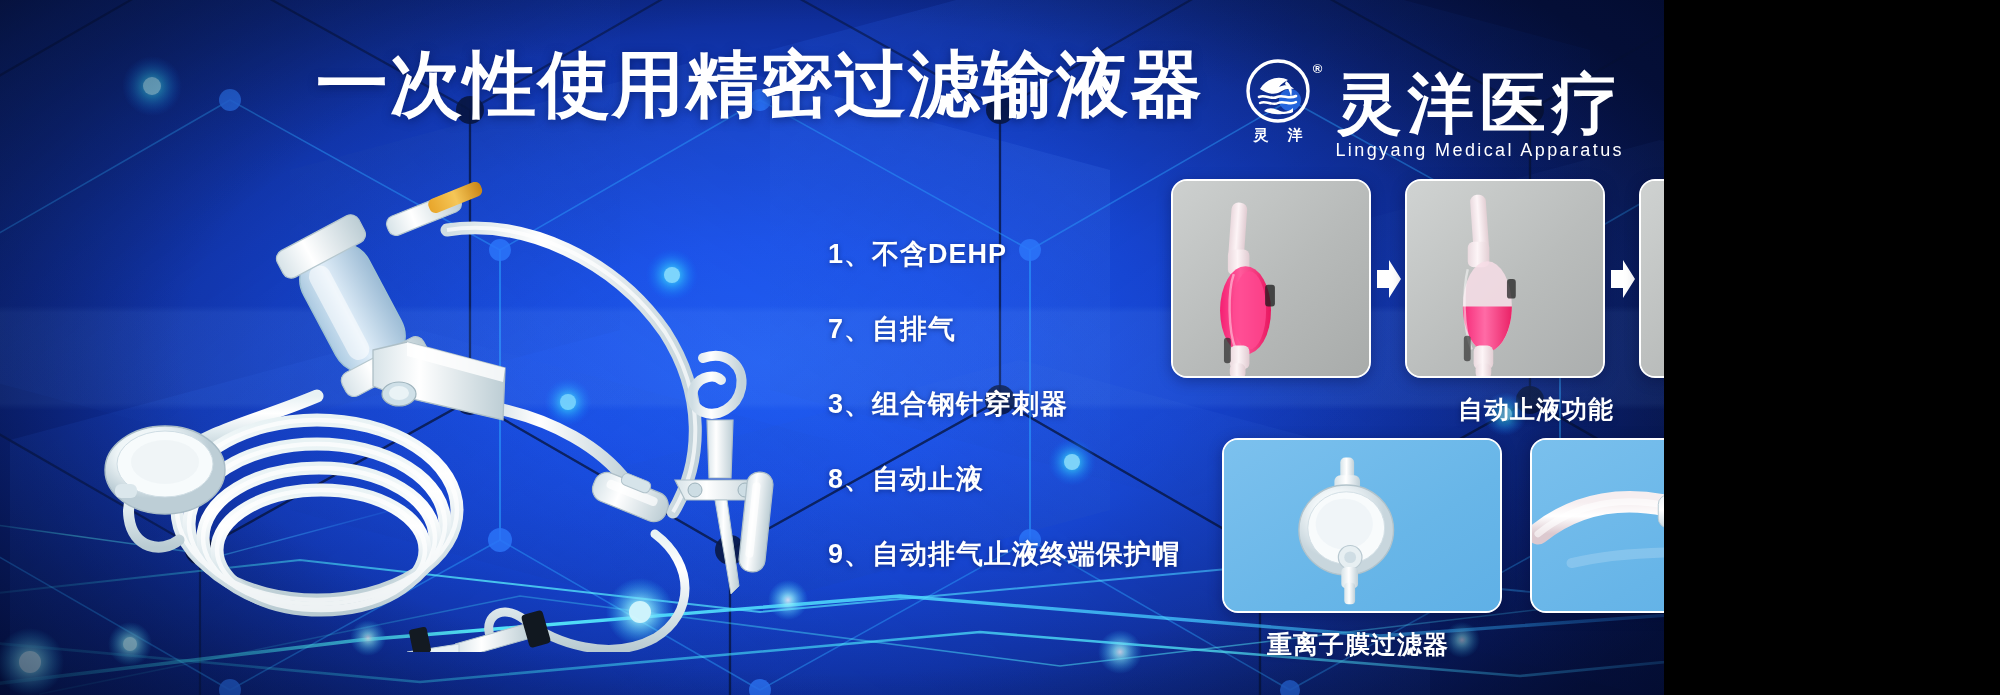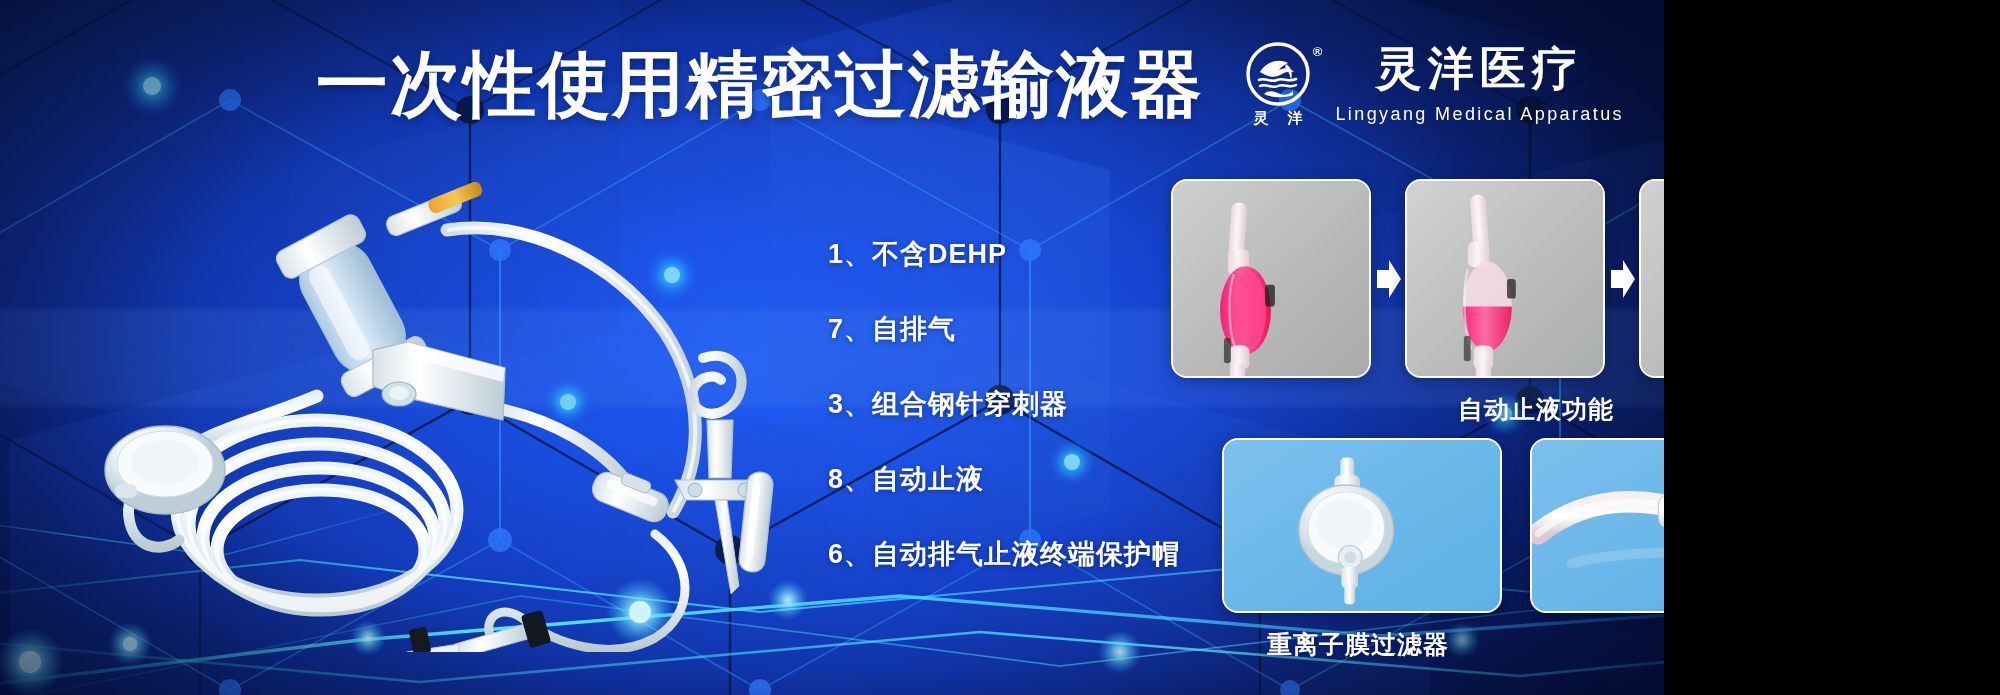--- a/index.html
+++ b/index.html
@@ -82,31 +82,32 @@
     display: flex;
     gap: 18px;
     margin-top: 3px;
     font-size: 15px;
     font-weight: bold;
     color: #fff;
     letter-spacing: 1px;
   }
   #logo-text { display: flex; flex-direction: column; align-items: center; }
   #logo-cn {
-    font-size: 46px;
+    font-size: 66px;
     font-weight: bold;
     color: #fff;
     letter-spacing: 6px;
     line-height: 1.02;
+    margin-top: 28px;
   }
   #logo-en {
     font-size: 18px;
     color: #fff;
     letter-spacing: 2.4px;
-    margin-top: 13px;
+    margin-top: 3px;
     white-space: nowrap;
   }
 
   
   #features {
     position: absolute;
     left: 828px;
     top: 222px;
     display: flex;
     flex-direction: column;
@@ -463,21 +464,21 @@
     </g>
 
     <rect x="356" y="446" width="18" height="26" rx="3" fill="#131a22" transform="rotate(-12 365 459)"></rect>
   </svg>
 
   <div id="features">
     <div class="feat">1、不含DEHP</div>
     <div class="feat">7、自排气</div>
     <div class="feat">3、组合钢针穿刺器</div>
     <div class="feat">8、自动止液</div>
-    <div class="feat">6、自动排气止液终端保护帽</div>
+    <div class="feat">9、自动排气止液终端保护帽</div>
   </div>
 
   <div class="panel gray p1">
     <svg width="100%" height="100%" viewBox="0 0 200 199" preserveAspectRatio="none">
       <defs>
         <linearGradient id="gBg1" x1="0" y1="0" x2="1" y2="1">
           <stop offset="0" stop-color="#cdd0cf"></stop>
             <stop offset="55%" stop-color="#b7bab9"></stop>
           <stop offset="100%" stop-color="#a8abaa"></stop>
         </linearGradient>

